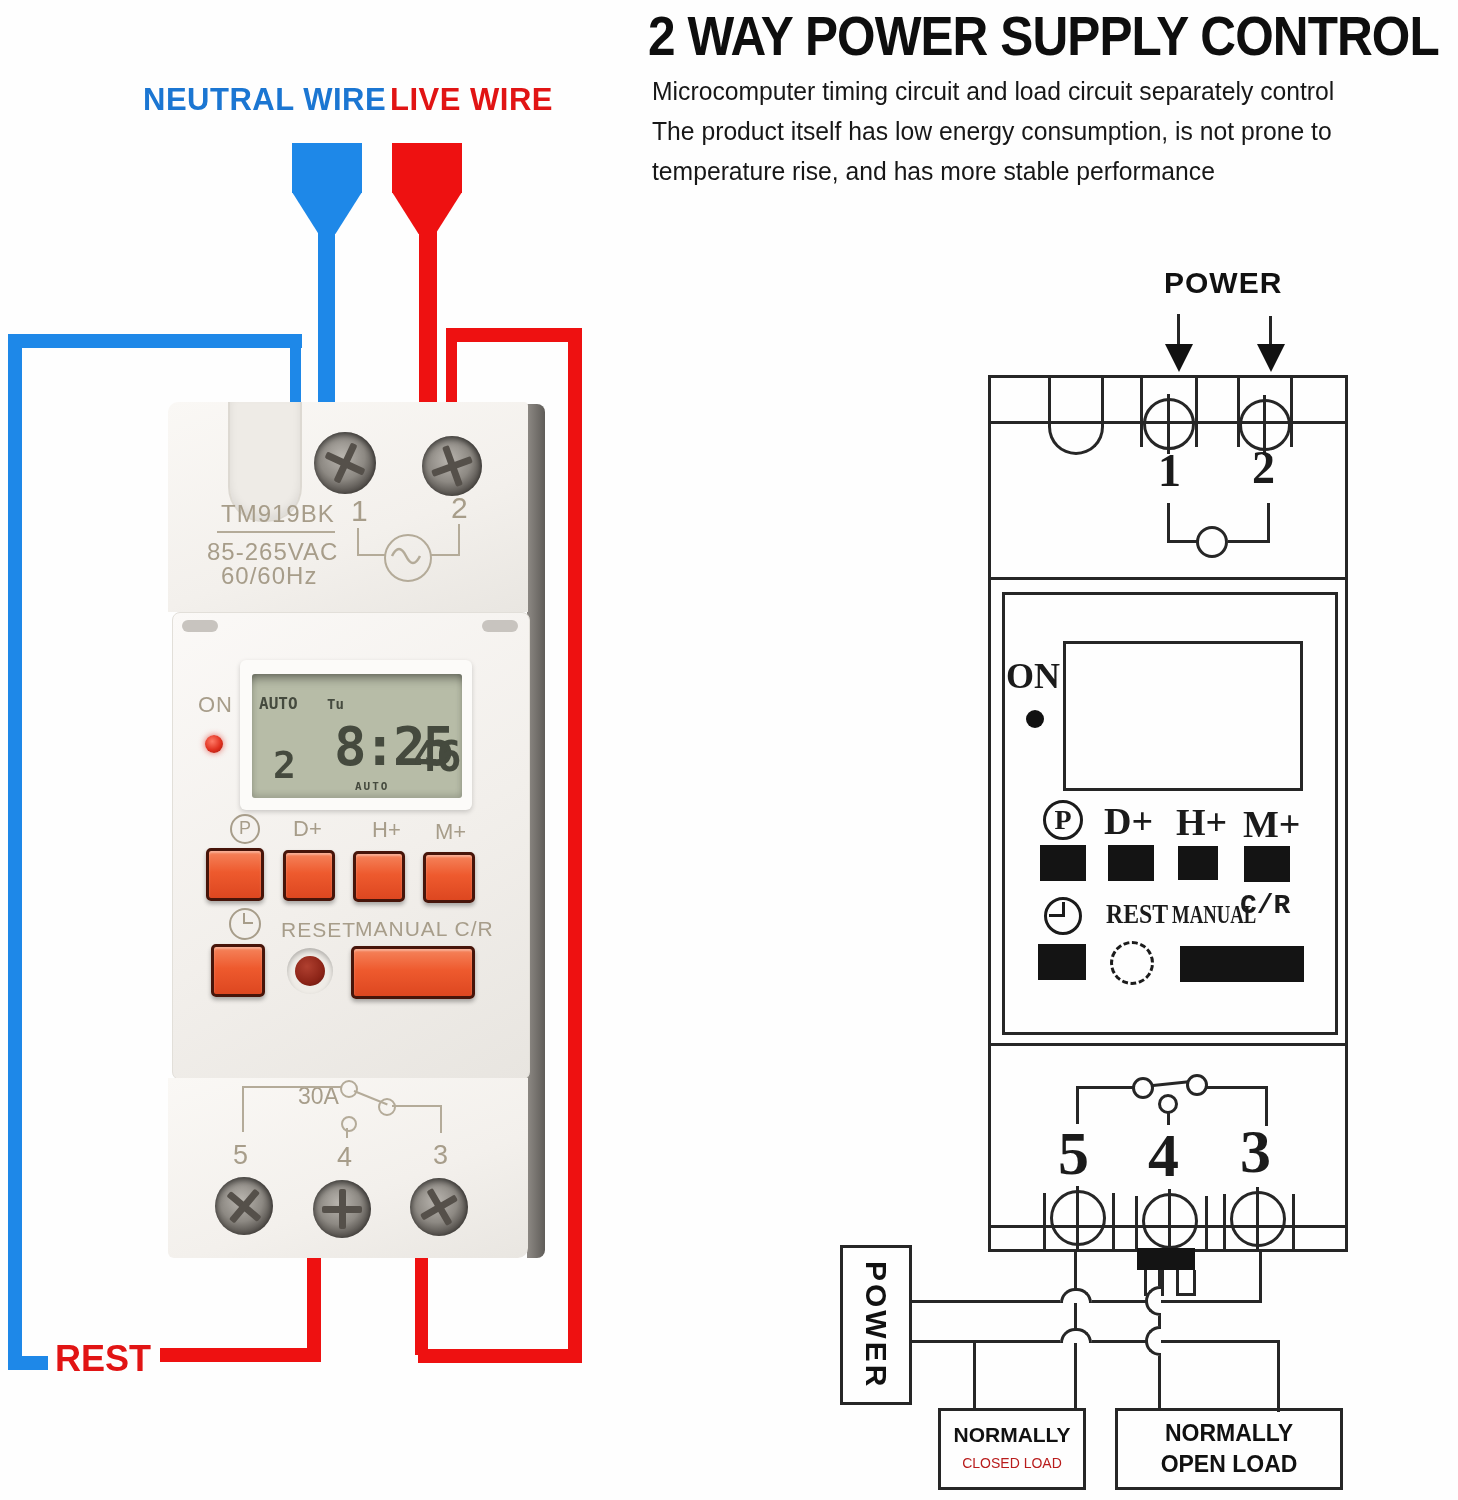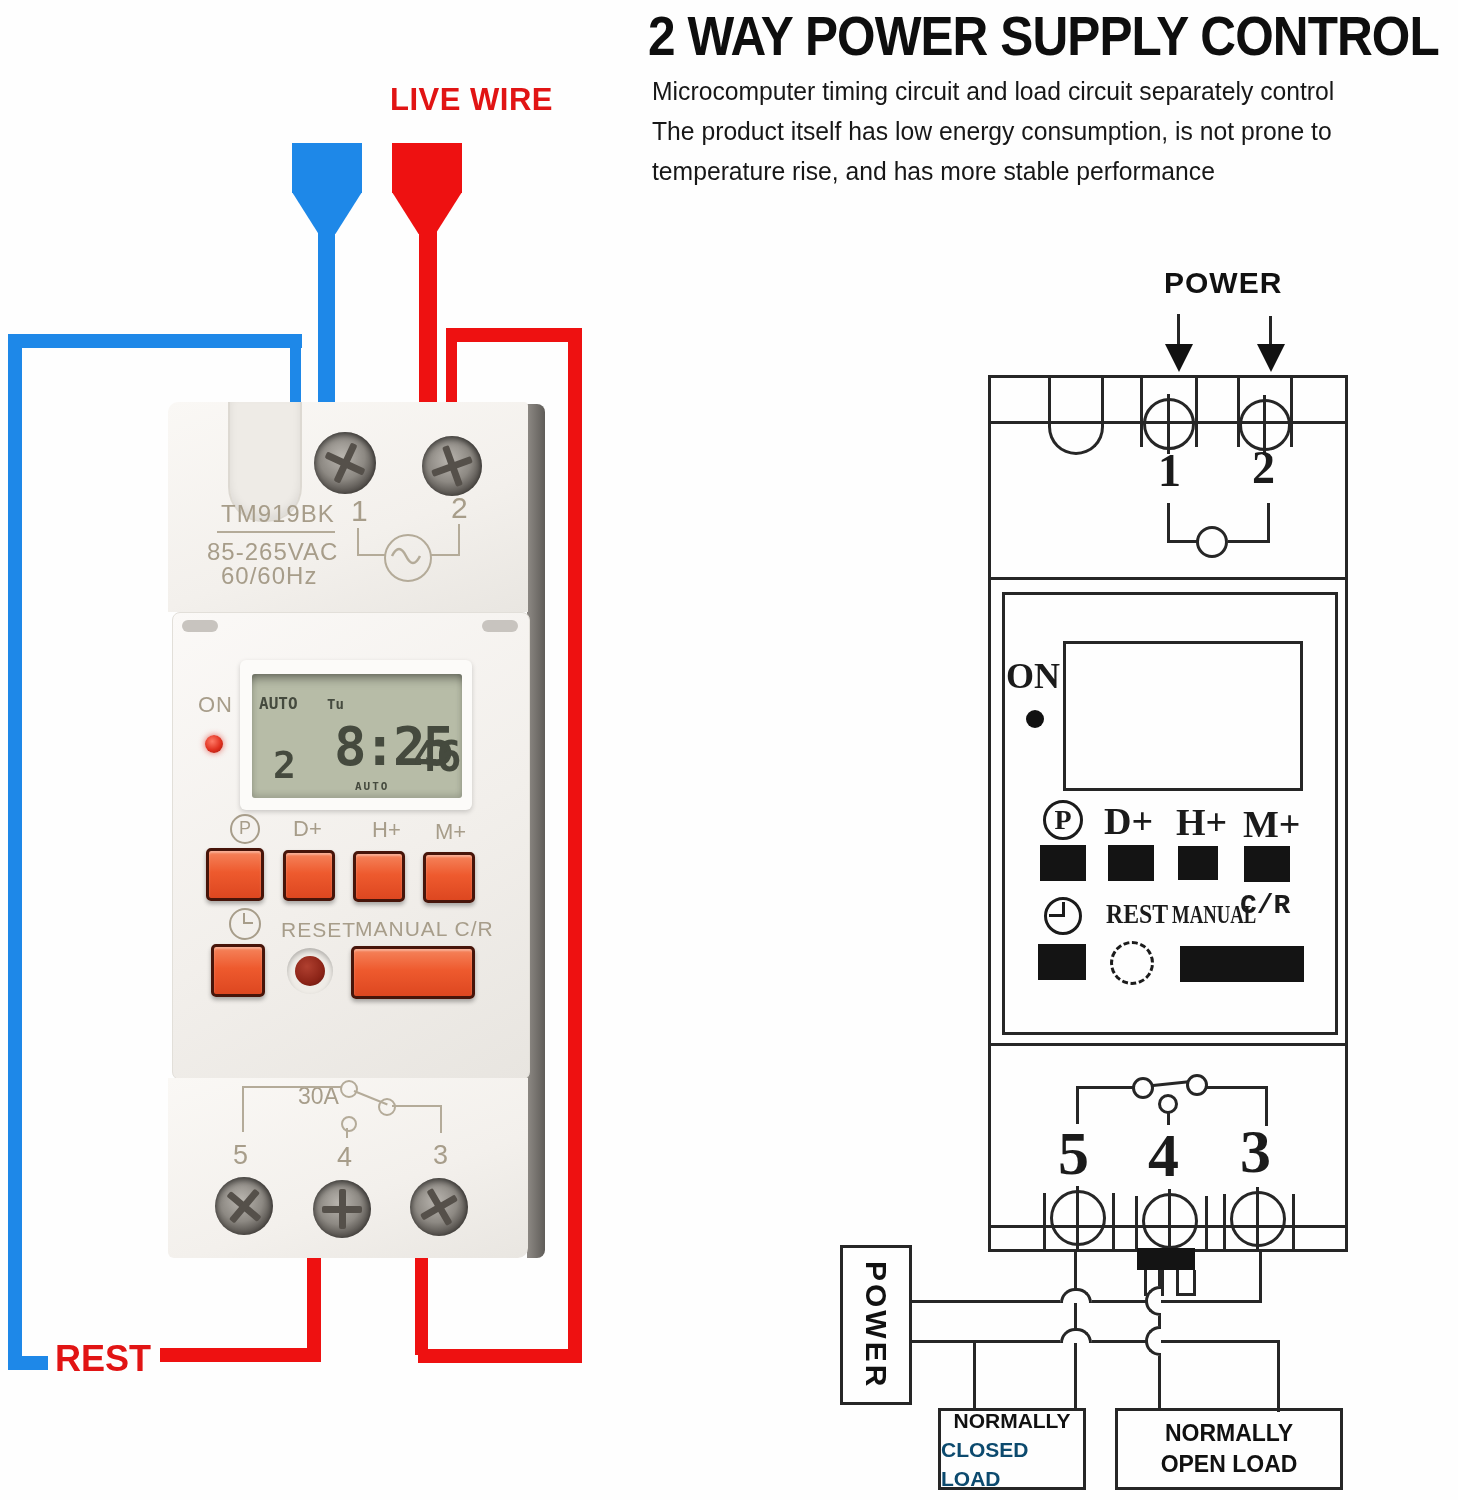--- a/index.html
+++ b/index.html
@@ -28,20 +28,21 @@
   .obtn{position:absolute;background:linear-gradient(#f5845c 0%,#ee5a2e 45%,#dd4720 100%);
         border:3px solid #47150a;border-radius:5px;box-shadow:0 3px 4px rgba(0,0,0,.3), inset 0 2px 2px rgba(255,255,255,.35);z-index:3;box-sizing:border-box;}
   .lcdtxt{position:absolute;font-family:"DejaVu Sans Mono",monospace;color:#454a3e;z-index:4;line-height:1;}
   .led{position:absolute;border-radius:50%;background:radial-gradient(circle at 40% 35%,#ff7a66 0%,#e0301f 55%,#9c130a 100%);box-shadow:0 0 6px rgba(220,40,30,.7);z-index:3;}
 </style>
 </head>
 <body>
 
 <div id="stage">
 
+  <div class="abs" style="left:143px;top:82px;font-size:31px;font-weight:bold;color:#1b76d2;letter-spacing:.5px;">NEUTRAL WIRE</div>
   <div class="abs" style="left:390px;top:82px;font-size:31px;font-weight:bold;color:#e11414;letter-spacing:.5px;">LIVE WIRE</div>
 
   <div class="wireN" style="left:292px;top:143px;width:70px;height:50px;"></div>
   <div class="wireN" style="left:292px;top:192px;width:70px;height:42px;clip-path:polygon(0 0,100% 0,62% 100%,38% 100%);"></div>
   <div class="wireN" style="left:318px;top:230px;width:17px;height:180px;"></div>
   <div class="wireN" style="left:8px;top:334px;width:294px;height:14px;"></div>
   <div class="wireN" style="left:290px;top:346px;width:11px;height:62px;"></div>
   <div class="wireN" style="left:8px;top:334px;width:14px;height:1036px;"></div>
   <div class="wireN" style="left:8px;top:1356px;width:40px;height:14px;"></div>
 
@@ -263,20 +264,20 @@
   <div class="dl" style="left:973px;top:1340px;width:3px;height:70px;"></div>
   <div class="dl" style="left:1277px;top:1340px;width:3px;height:72px;"></div>
 
   <div class="hop-h" style="left:1060px;top:1288px;"></div>
   <div class="hop-h" style="left:1060px;top:1328px;"></div>
   <div class="hop-v" style="left:1145px;top:1286px;"></div>
   <div class="hop-v" style="left:1145px;top:1326px;"></div>
 
   <div class="dbox" style="left:938px;top:1408px;width:148px;height:82px;display:flex;flex-direction:column;align-items:center;justify-content:center;">
     <div style="font-size:21px;font-weight:600;color:#111;line-height:29px;">NORMALLY</div>
-    <div style="font-size:21px;font-weight:700;color:#0c4a6e;line-height:29px;">CLOSED LOAD</div>
+    <div style="font-size:14px;font-weight:400;color:#b91c1c;line-height:29px;">CLOSED LOAD</div>
   </div>
   <div class="dbox" style="left:1115px;top:1408px;width:228px;height:82px;display:flex;flex-direction:column;align-items:center;justify-content:center;">
     <div style="font-size:23px;font-weight:600;color:#111;line-height:31px;">NORMALLY</div>
     <div style="font-size:23px;font-weight:600;color:#111;line-height:31px;">OPEN LOAD</div>
   </div>
 
 </div>
 
 </body></html>

